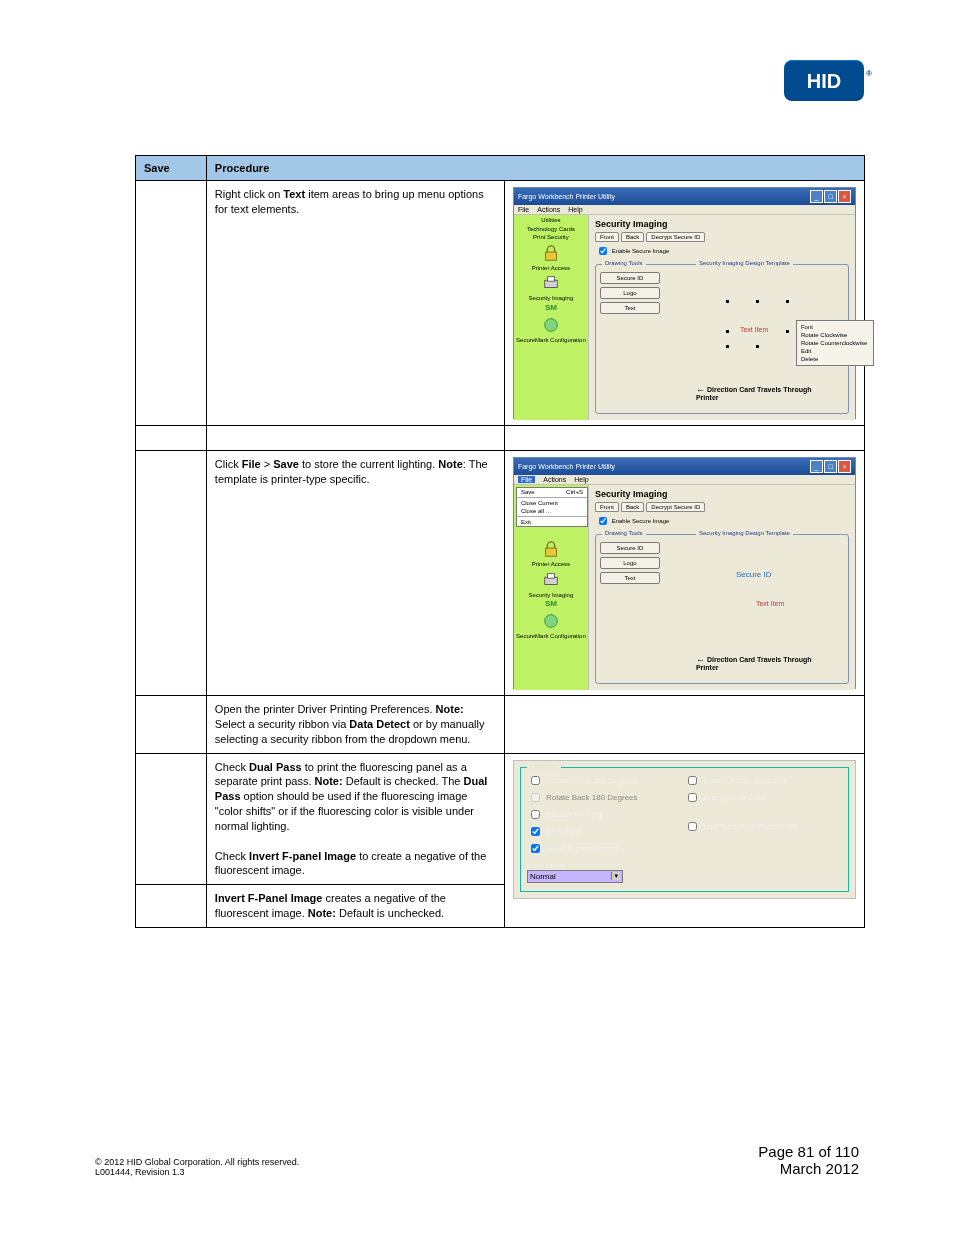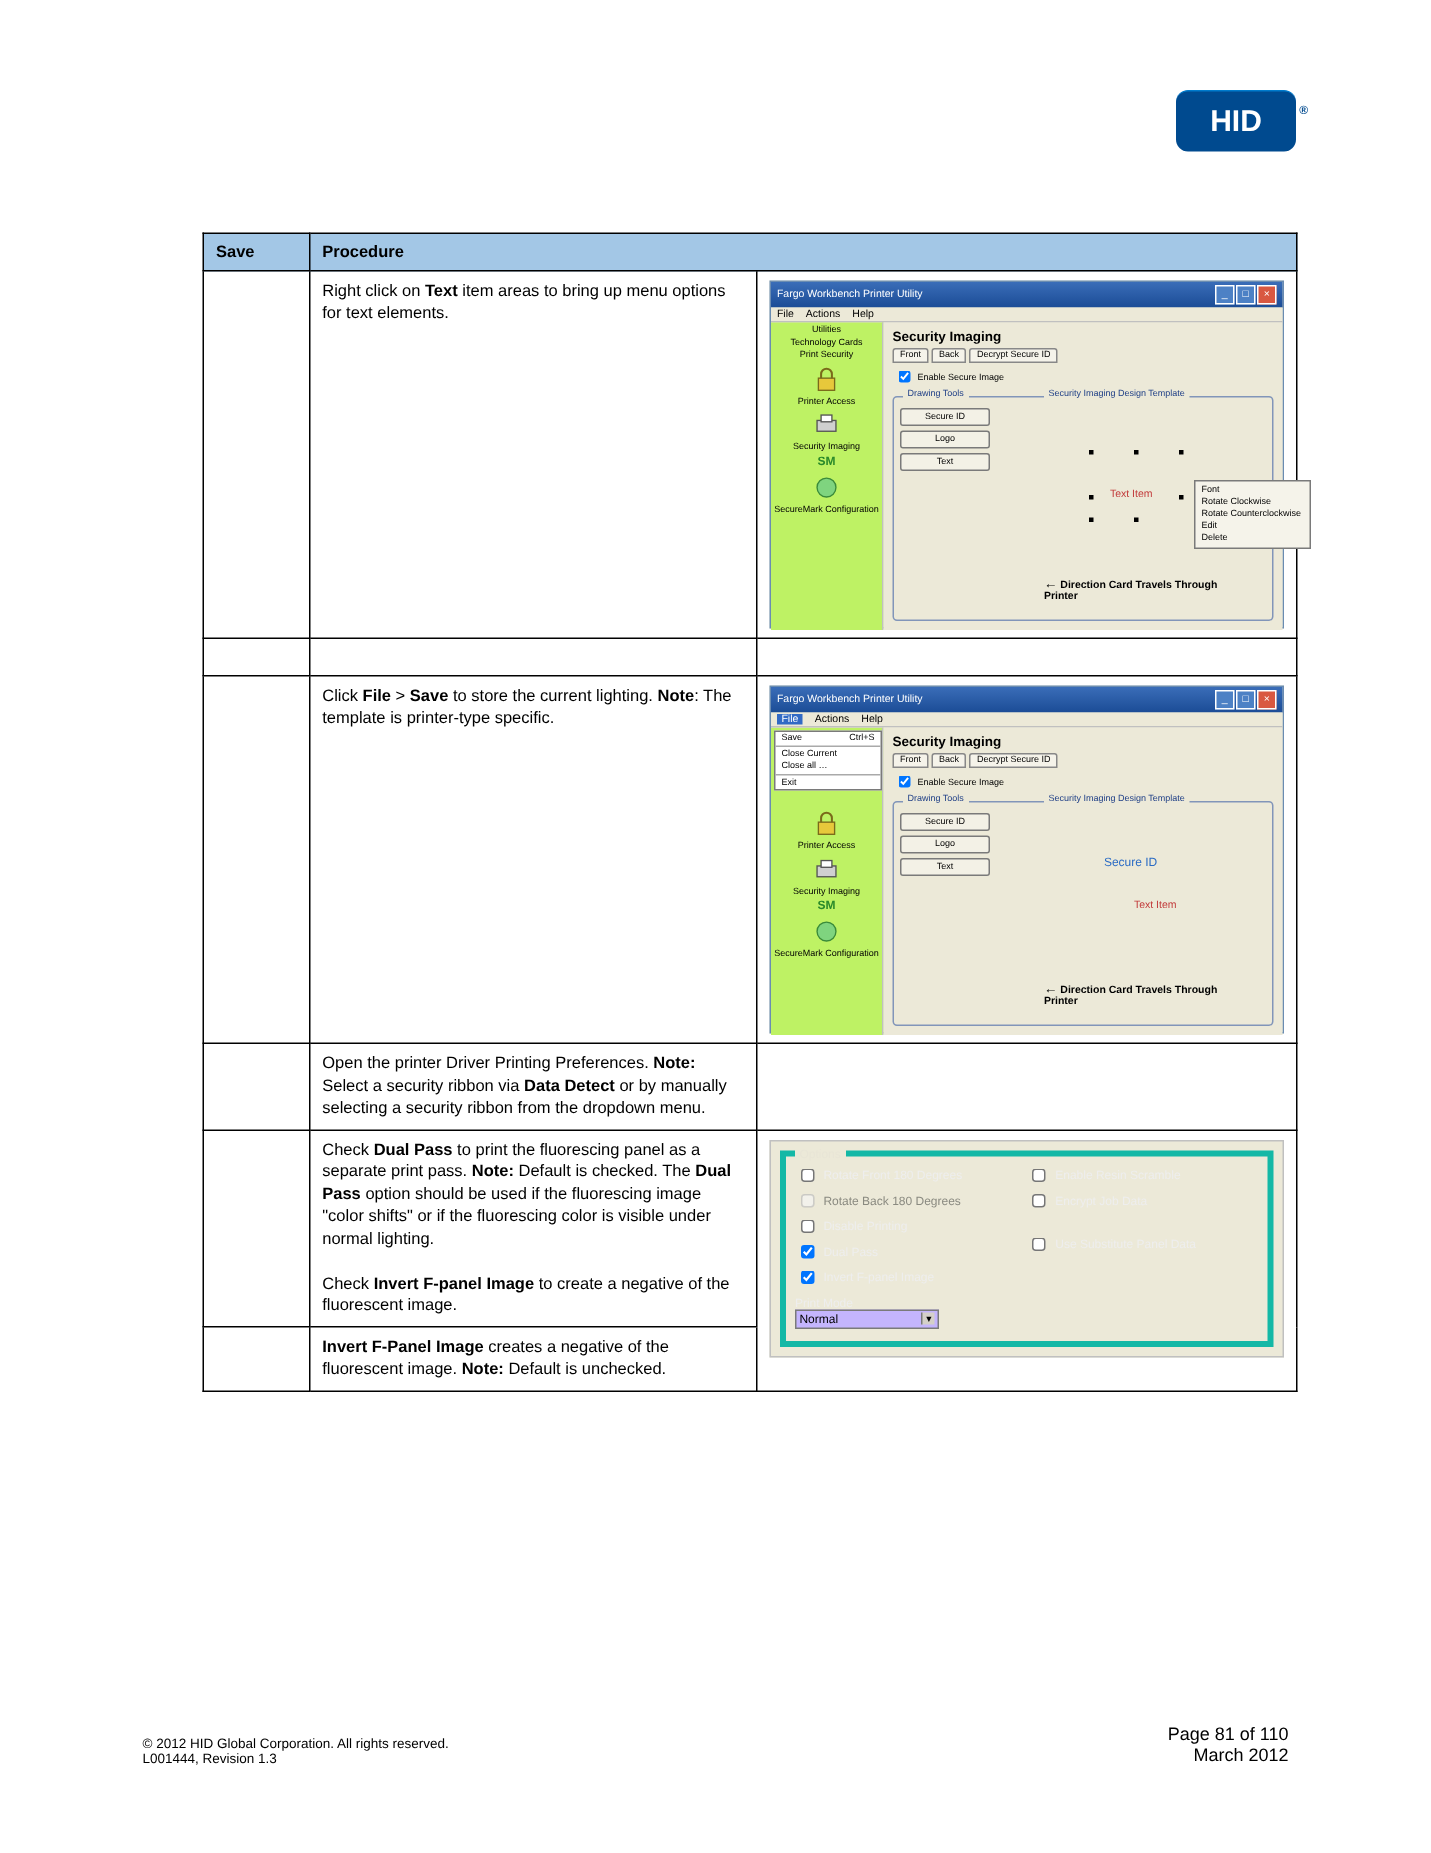--- a/index.html
+++ b/index.html
@@ -193,21 +193,21 @@
   .file-menu-open hr { margin:1px 0; border:none; border-top:1px solid #aaa; }
   
   .opt-panel {
     background:#ece9d8;
     border:1px solid #c0c0c0;
     padding:6px;
     font-size:8px;
     color:#fff;
   }
   .opt-fieldset {
-    border:4px solid #14b8a6;
+    border:1px solid #14b8a6;
     padding:4px 6px 8px 6px;
     position:relative;
   }
   .opt-fieldset .lg {
     position:absolute; top:-6px; left:6px; background:#ece9d8; padding:0 3px; font-size:8px; color:#e8e5d6;
   }
   .opt-row { display:flex; }
   .opt-col { flex:1; }
   .opt-chk { color:#eee; font-size:8px; padding:1px 0; display:flex; align-items:center; gap:3px;}
   .opt-chk input { width:9px; height:9px; }
@@ -222,21 +222,21 @@
     left: 95px;
     bottom: 58px;
     font-size: 9px;
     color:#000;
     margin-top:44px;
   }
   .pagecnt {
     position:absolute;
     right:95px;
     bottom:58px;
-    font-size:12px;
+    font-size:15px;
     color:#000;
     text-align:right;
   }
 </style>
 </head>
 <body>
 
 <div class="page">
 
   <div class="hid-logo">HID</div>

